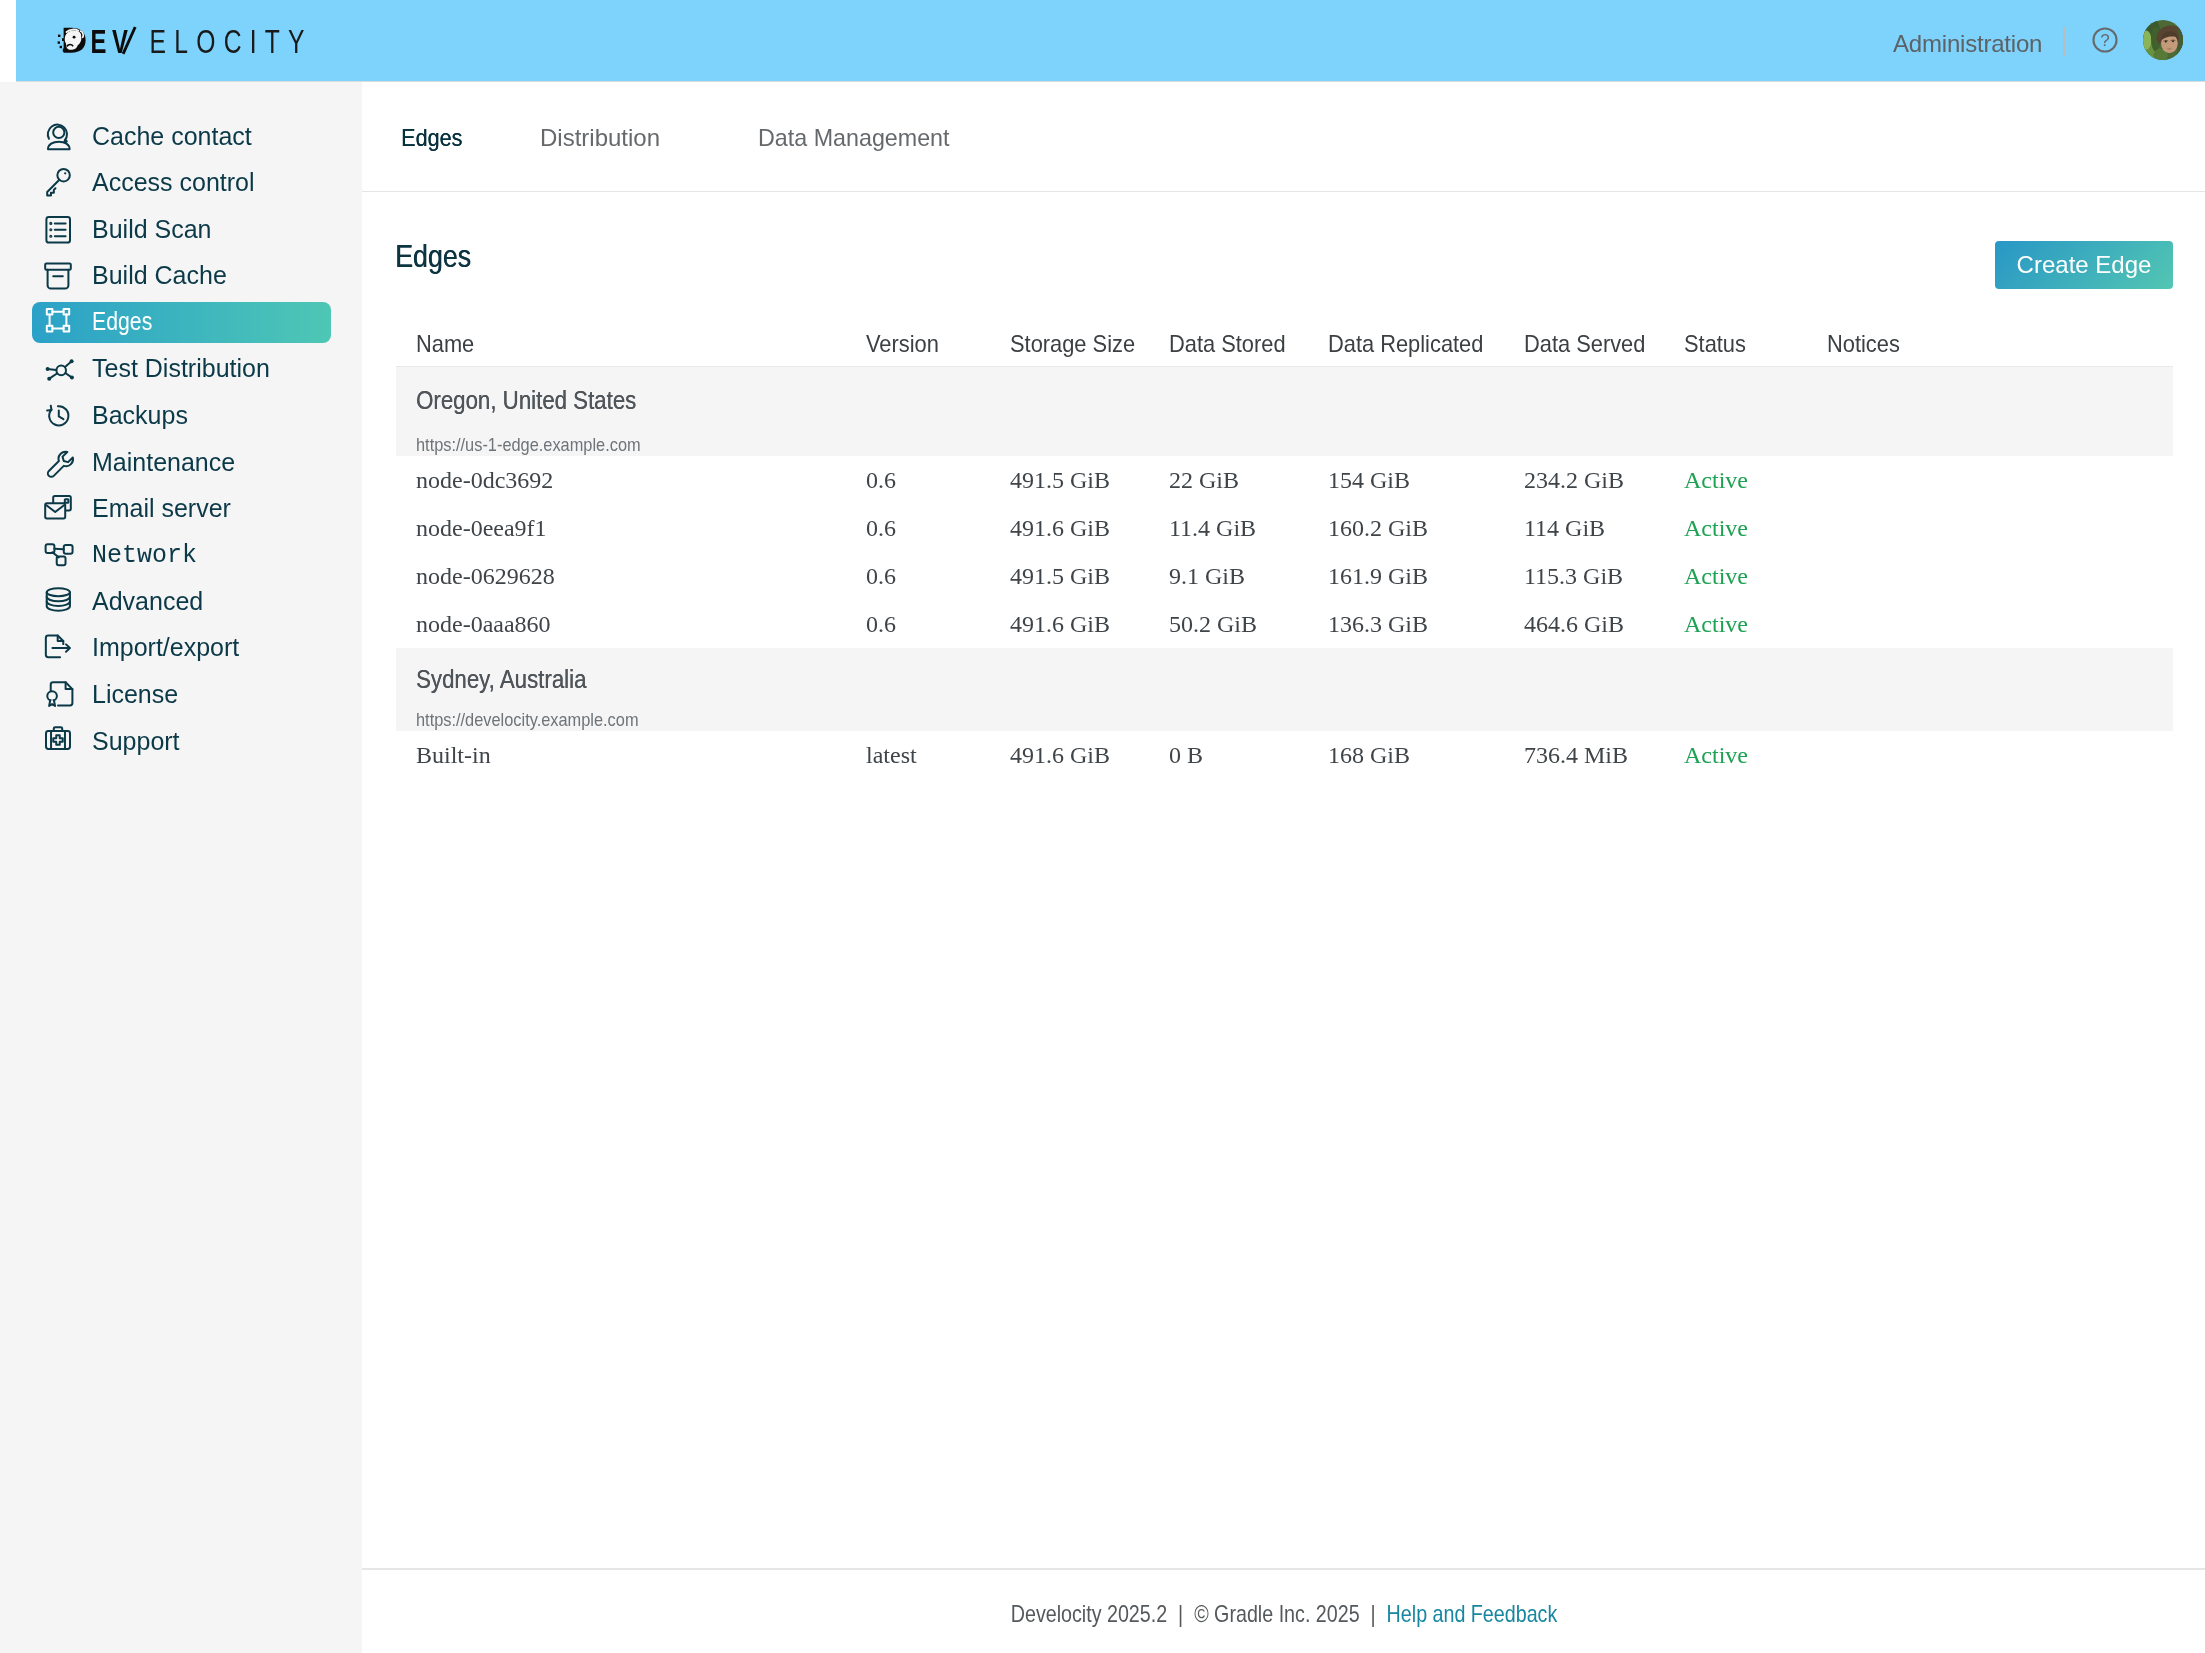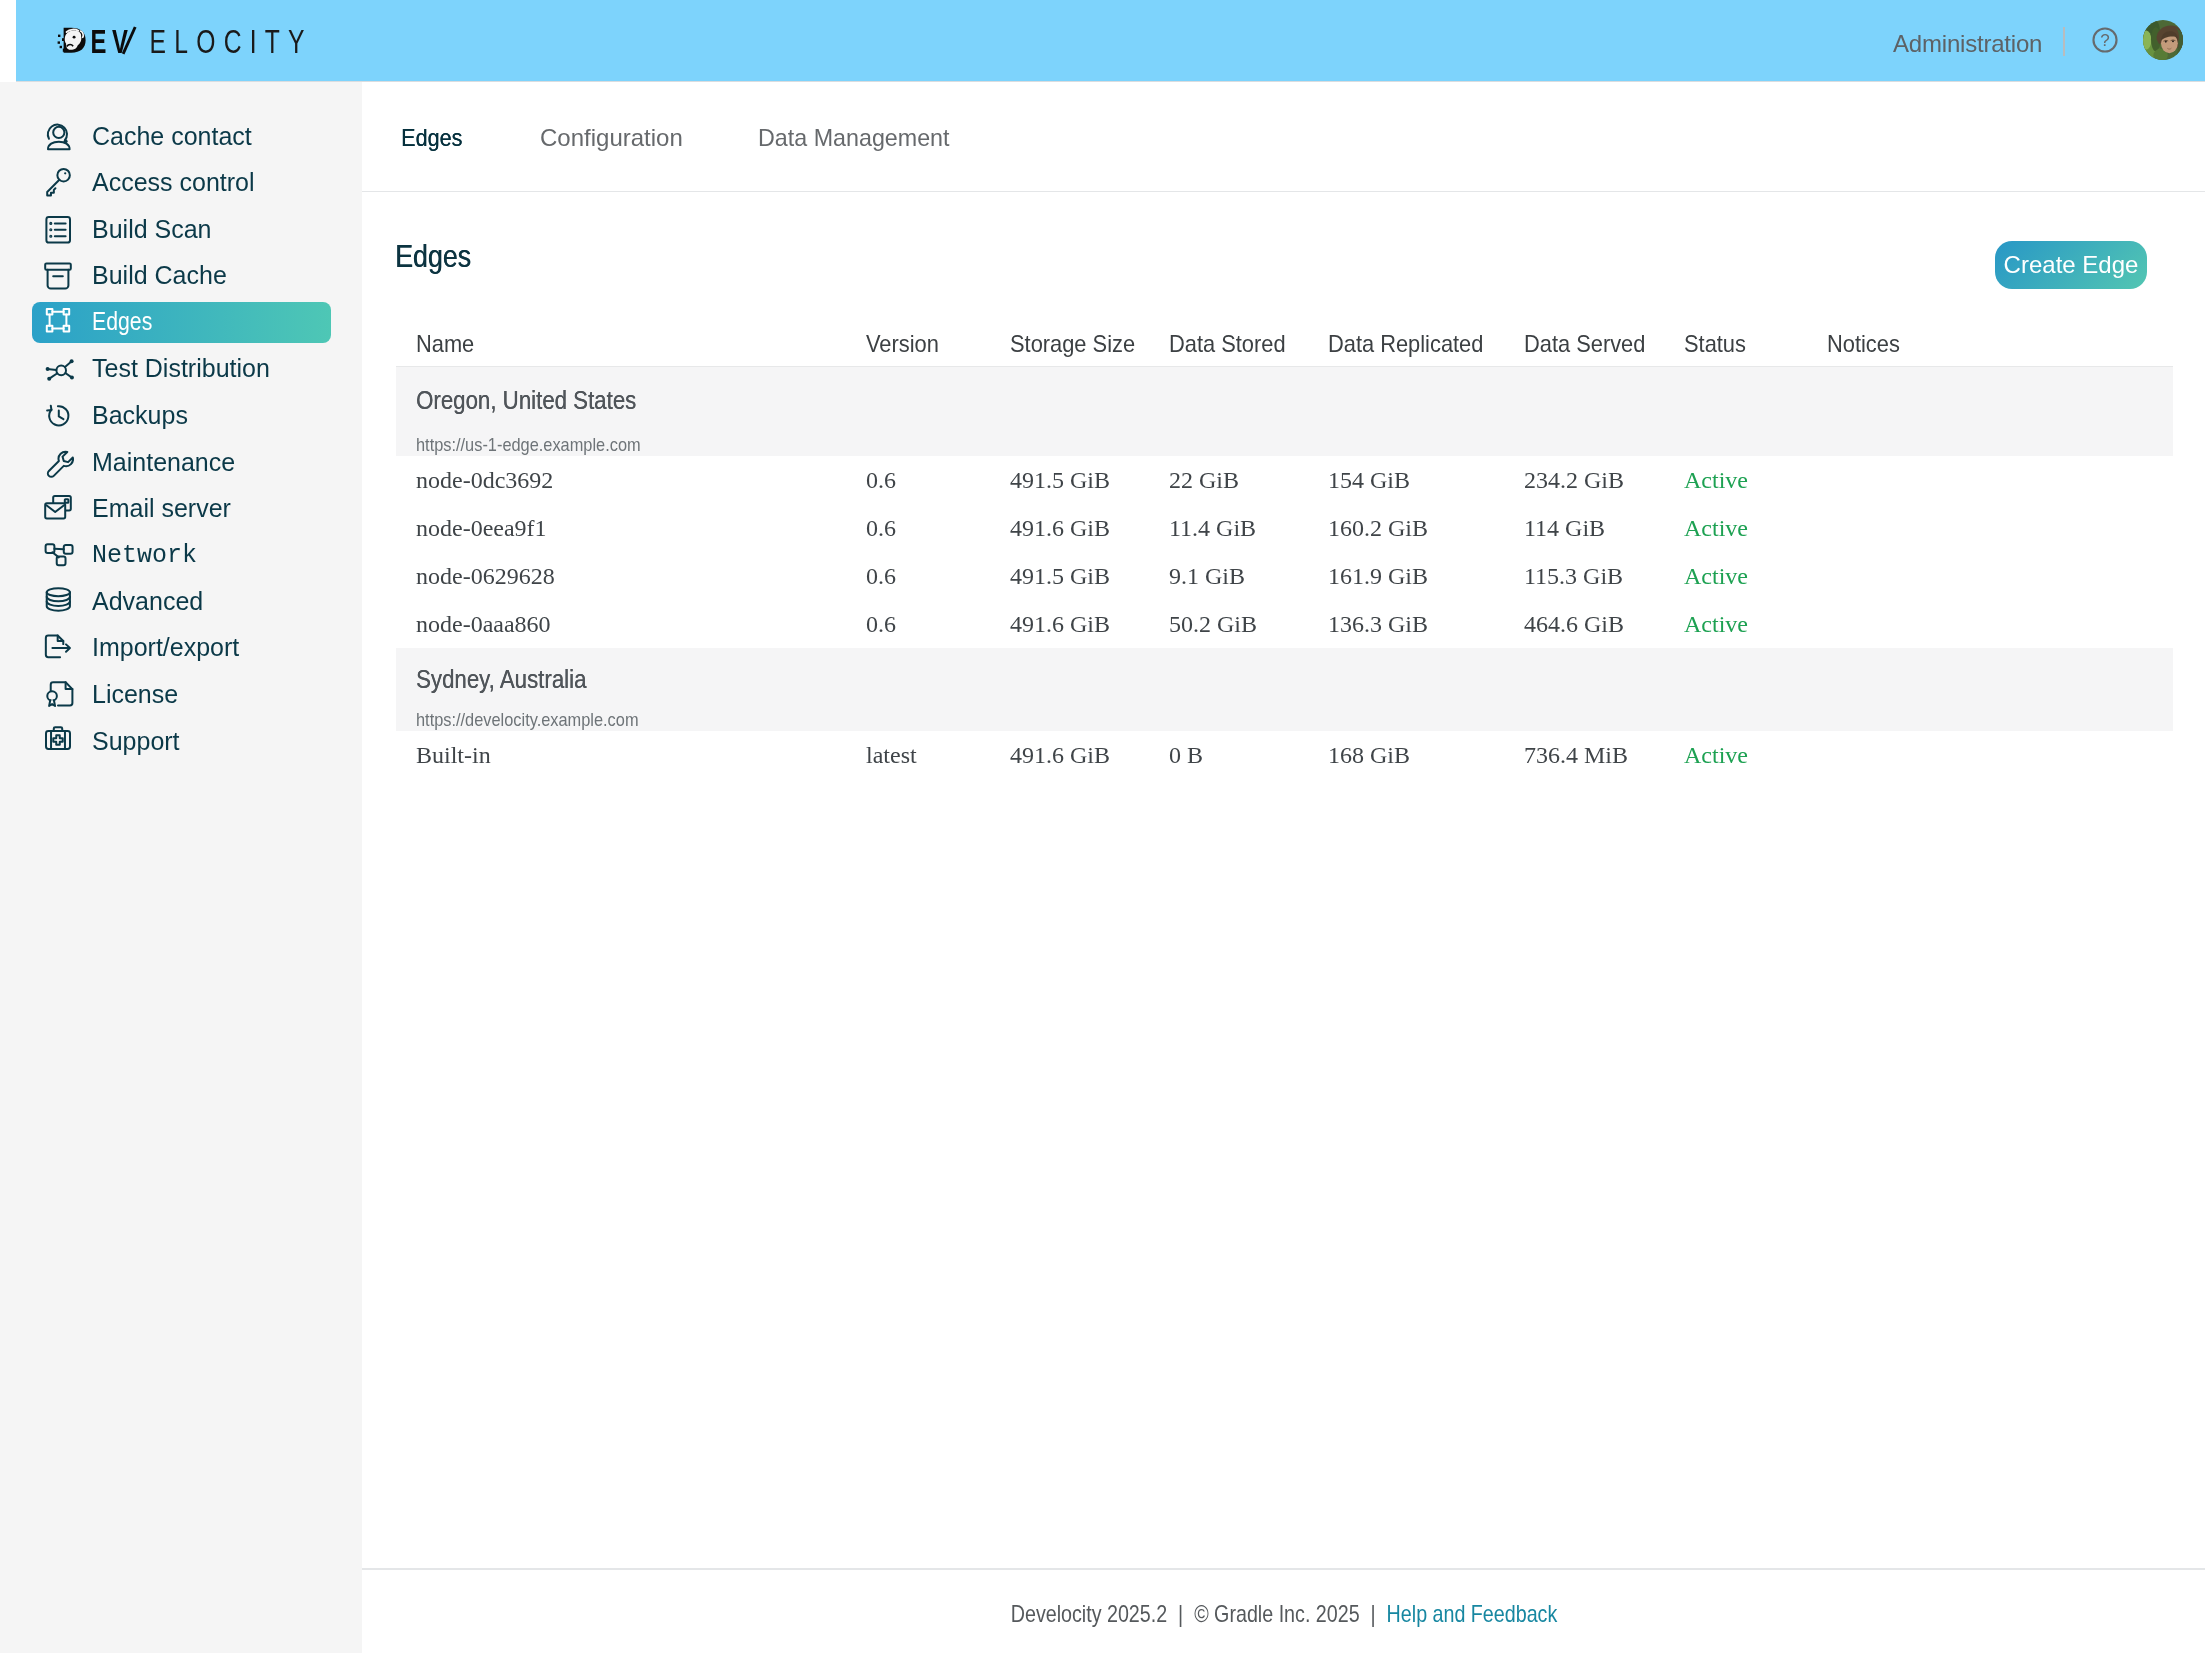--- a/index.html
+++ b/index.html
@@ -18,21 +18,21 @@
   #sidebar { position:absolute; left:0; top:82px; width:362px; height:1571px; background:#f5f5f5; }
   .sitem { position:absolute; left:0; width:362px; height:47px; }
   .sicon { position:absolute; left:42px; top:7.3px; width:32px; height:32px; }
   .slabel { position:absolute; left:92px; top:0; height:47px; line-height:47px; font-size:25px; color:#0b3948; }
   #pill { position:absolute; left:32px; top:220px; width:299px; height:41px; border-radius:8px; background:linear-gradient(90deg,#2ba1c8,#4ec7b5); }
   .sel .slabel { color:#fff; transform:scaleX(0.85); transform-origin:left center; }
   #tabrow { position:absolute; left:362px; top:84px; width:1844px; height:108px; border-bottom:1.6px solid #e4e6e8; }
   .tab { position:absolute; top:0; height:108px; line-height:108px; font-size:24px; color:#66696c; transform-origin:left center; }
   .tab.active { color:#05303d; text-shadow:0.4px 0 0 #05303d; transform:scaleX(0.9); }
   #h1 { position:absolute; left:395px; top:238px; font-size:31.5px; color:#0c3441; text-shadow:0.5px 0 0 #0c3441; transform:scaleX(0.85); transform-origin:left center; }
-  #createbtn { position:absolute; left:1995px; top:241px; width:152px; height:48px; border-radius:17px;
+  #createbtn { position:absolute; left:1995px; top:241px; width:178px; height:48px; border-radius:4px;
     background:linear-gradient(135deg,#2897c6 0%,#53c6b2 100%); color:#fff; font-size:24px; text-align:center; line-height:48px; }
 
   
   .grid { display:grid; grid-template-columns:450px 144px 159px 159px 196px 160px 143px auto; align-items:center; }
   #thead { position:absolute; left:396px; top:320px; width:1777px; height:48px; padding-left:20px; font-size:24px; color:#3c4043; }
   #thead > div { transform:scaleX(0.91); transform-origin:left center; }
   #table { position:absolute; left:396px; top:366px; width:1777px; border-top:1.6px solid #e7e8e9; }
   .band { background:#f5f5f6; padding-left:20px; display:flex; flex-direction:column; justify-content:space-between; }
   .band .t { font-size:25px; color:#50555a; line-height:35px; text-shadow:0.3px 0 0 #50555a; transform:scaleX(0.89); transform-origin:left center; }
   .band .u { font-size:18.6px; color:#6e7478; line-height:22px; margin-top:3.2px; transform:scaleX(0.88); transform-origin:left center; }
@@ -241,21 +241,21 @@
         <line x1="11.3" y1="8" x2="11.3" y2="29.5"></line>
         <line x1="28.7" y1="8" x2="28.7" y2="29.5"></line>
         <path d="M17.8 12.8 h4.4 v3.7 h3.7 v4.4 h-3.7 v3.7 h-4.4 v-3.7 h-3.7 v-4.4 h3.7 Z"></path>
       </svg>
       <div class="slabel">Support</div>
     </div>
   </div>
 
   <div id="tabrow">
     <div class="tab active" style="left:39px;">Edges</div>
-    <div class="tab" style="left:178px;">Configuration</div>
+    <div class="tab" style="left:178px;">Distribution</div>
     <div class="tab" style="left:396px; transform:scaleX(0.97);">Data Management</div>
   </div>
 
   <div id="h1">Edges</div>
   <div id="createbtn">Create Edge</div>
 
   <div id="thead" class="grid">
     <div>Name</div>
       <div>Version</div>
       <div>Storage Size</div>

